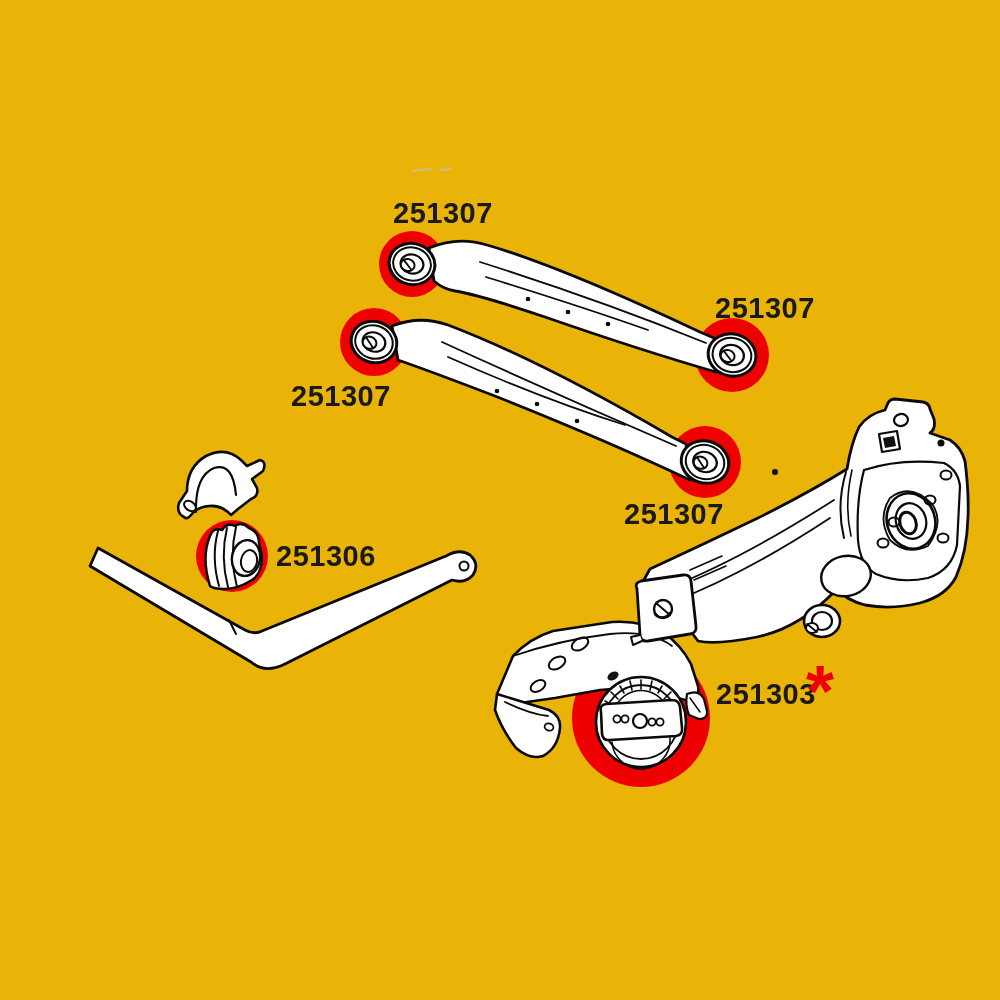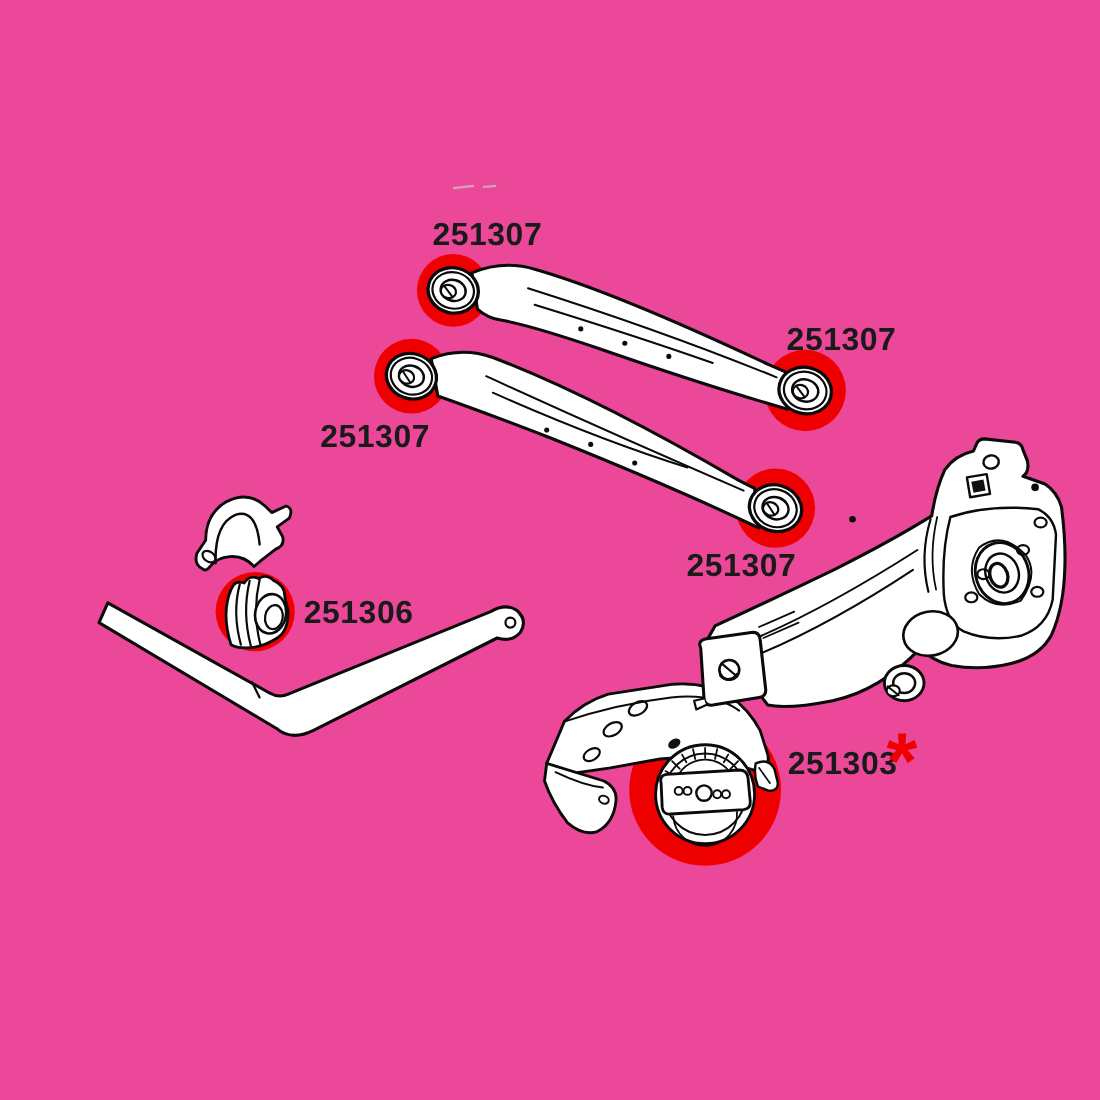--- a/index.html
+++ b/index.html
@@ -1,16 +1,16 @@
 <!DOCTYPE html>
 <html><head>
 <meta charset="utf-8">
 <style>
   html,body{margin:0;padding:0;background:#ffffff;}
-  .stage{position:relative;width:1000px;height:1000px;background:#ec4899;overflow:hidden;
+  .stage{position:relative;width:1000px;height:1000px;background:#eab308;overflow:hidden;
          font-family:"Liberation Sans",sans-serif;}
   svg{position:absolute;left:0;top:0;}
   text.part-label{font-family:"Liberation Sans","DejaVu Sans",sans-serif;
                   font-weight:bold;font-size:29px;letter-spacing:0.5px;}
   text.star{font-family:"Liberation Sans","DejaVu Sans",sans-serif;font-weight:bold;font-size:72px;}
 </style>
 </head>
 <body>
 
 <div class="stage">

